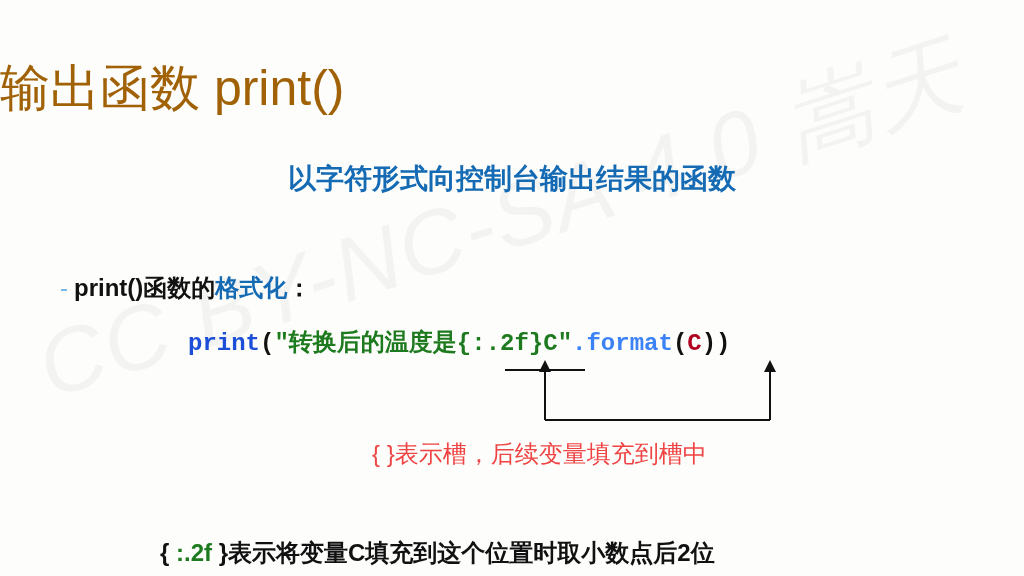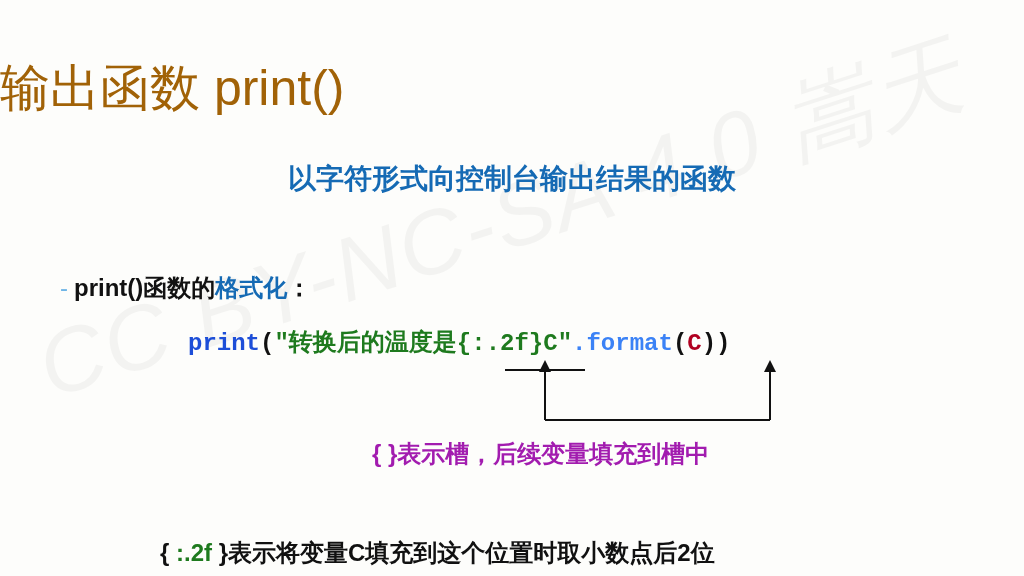--- a/index.html
+++ b/index.html
@@ -69,22 +69,22 @@
     position: absolute;
     left: 505px;
     top: 360px;
     pointer-events: none;
   }
   .note1 {
     position: absolute;
     left: 372px;
     top: 438px;
     font-size: 24px;
-    font-weight: 700;
-    color: #a21caf;
+    font-weight: 400;
+    color: #ef4444;
   }
   .note2 {
     position: absolute;
     left: 160px;
     top: 537px;
     font-size: 24px;
     font-weight: 700;
     color: #111;
     white-space: nowrap;
   }

